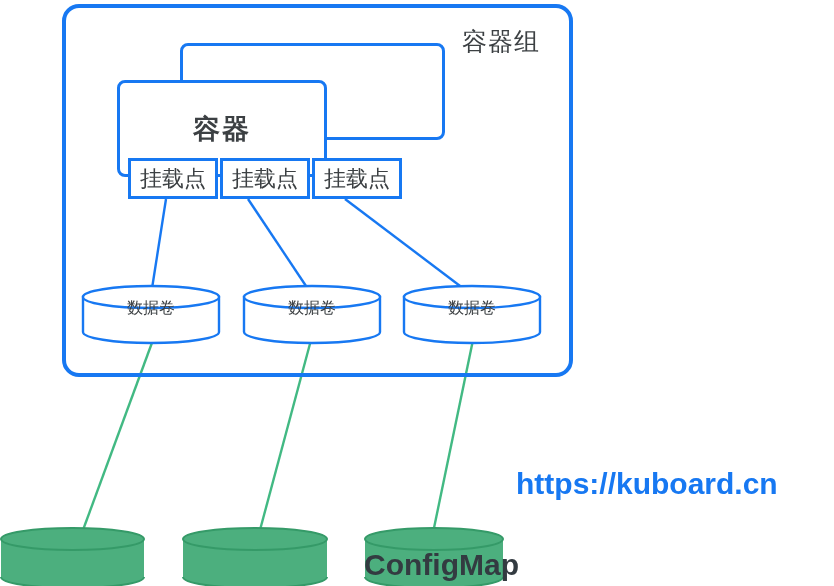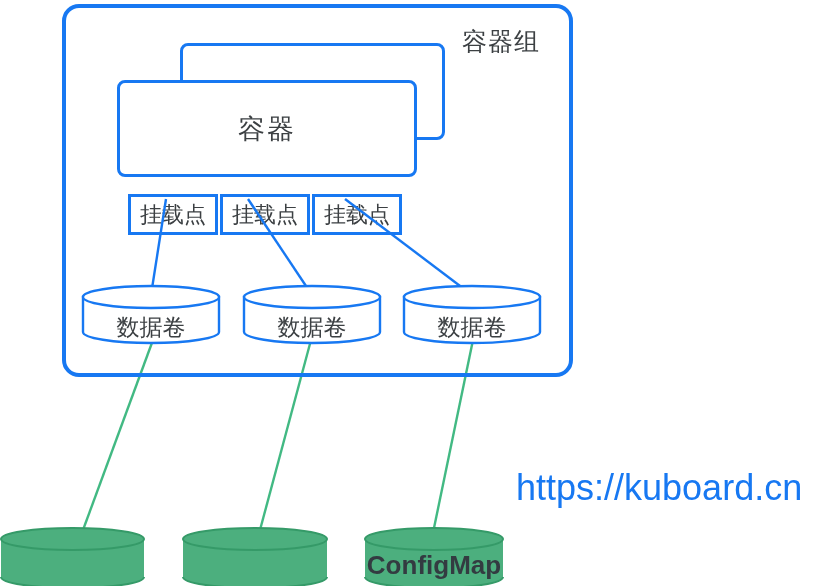--- a/index.html
+++ b/index.html
@@ -12,38 +12,38 @@
     position:relative;width:834px;height:586px;overflow:hidden;background:var(--bg);
     font-family:"Liberation Sans","DejaVu Sans",sans-serif;color:var(--ink);padding-left:29px;
   }
   .abs{position:absolute;}
   
   #pod{left:62px;top:4px;width:511px;height:373px;border-radius:18px;background:#fff;}
   #pod-label{left:462px;top:25px;font-size:25px;font-weight:500;letter-spacing:1px;}
   
   .cbox{background:#fff;border:3px solid var(--blue);border-radius:8px;}
   #container-back{left:180px;top:43px;width:265px;height:97px;}
-  #container-front{left:117px;top:80px;width:300px;height:97px;display:flex;align-items:center;justify-content:center;font-size:27px;font-weight:400;letter-spacing:2px;}
+  #container-front{left:117px;top:80px;width:210px;height:97px;display:flex;align-items:center;justify-content:center;font-size:27px;font-weight:700;letter-spacing:2px;}
   
   #mount-row{left:128px;top:158px;display:flex;gap:2px;}
-  .mount{width:90px;height:41px;border:3px solid var(--blue);background:#fff;display:flex;align-items:center;justify-content:center;font-size:22px;font-weight:500;margin-top:36px;}
+  .mount{width:90px;height:41px;border:3px solid var(--blue);background:#fff;display:flex;align-items:center;justify-content:center;font-size:22px;font-weight:500;}
   
   #overlay{left:0;top:0;width:834px;height:586px;pointer-events:none;}
   .cline{stroke:var(--blue);stroke-width:2.4;fill:none;}
   .gline{stroke:var(--green-line);stroke-width:2.4;fill:none;}
   .podborder{fill:none;stroke:var(--blue);stroke-width:4;}
   .vol{fill:#fff;stroke:var(--blue);stroke-width:2.4;}
   .store-body{fill:var(--green-fill);}
   .store-rim{fill:none;stroke:var(--green-rim);stroke-width:2;}
   .store-top{fill:var(--green-fill);stroke:var(--green-rim);stroke-width:2;}
   
-  .vol-label{width:136px;top:311px;height:32px;line-height:32px;text-align:center;font-size:23px;font-weight:500;}
+  .vol-label{width:136px;top:292px;height:32px;line-height:32px;text-align:center;font-size:16px;font-weight:500;}
   .store-label{top:548px;height:34px;line-height:34px;text-align:center;font-weight:700;color:var(--storage-text);font-size:28px;}
-  #store-label-2{font-size:26px;}
-  #site-link{left:516px;top:467px;font-size:36px;font-weight:400;color:var(--link);white-space:nowrap;}
+  #store-label-2{font-size:30px;}
+  #site-link{left:516px;top:467px;font-size:30px;font-weight:700;color:var(--link);white-space:nowrap;}
 </style>
 </head>
 <body>
 
 <div id="canvas">
 
   <div id="pod" class="abs"></div>
   <div id="pod-label" class="abs">容器组</div>
 
   <div id="container-back" class="abs cbox"></div>

